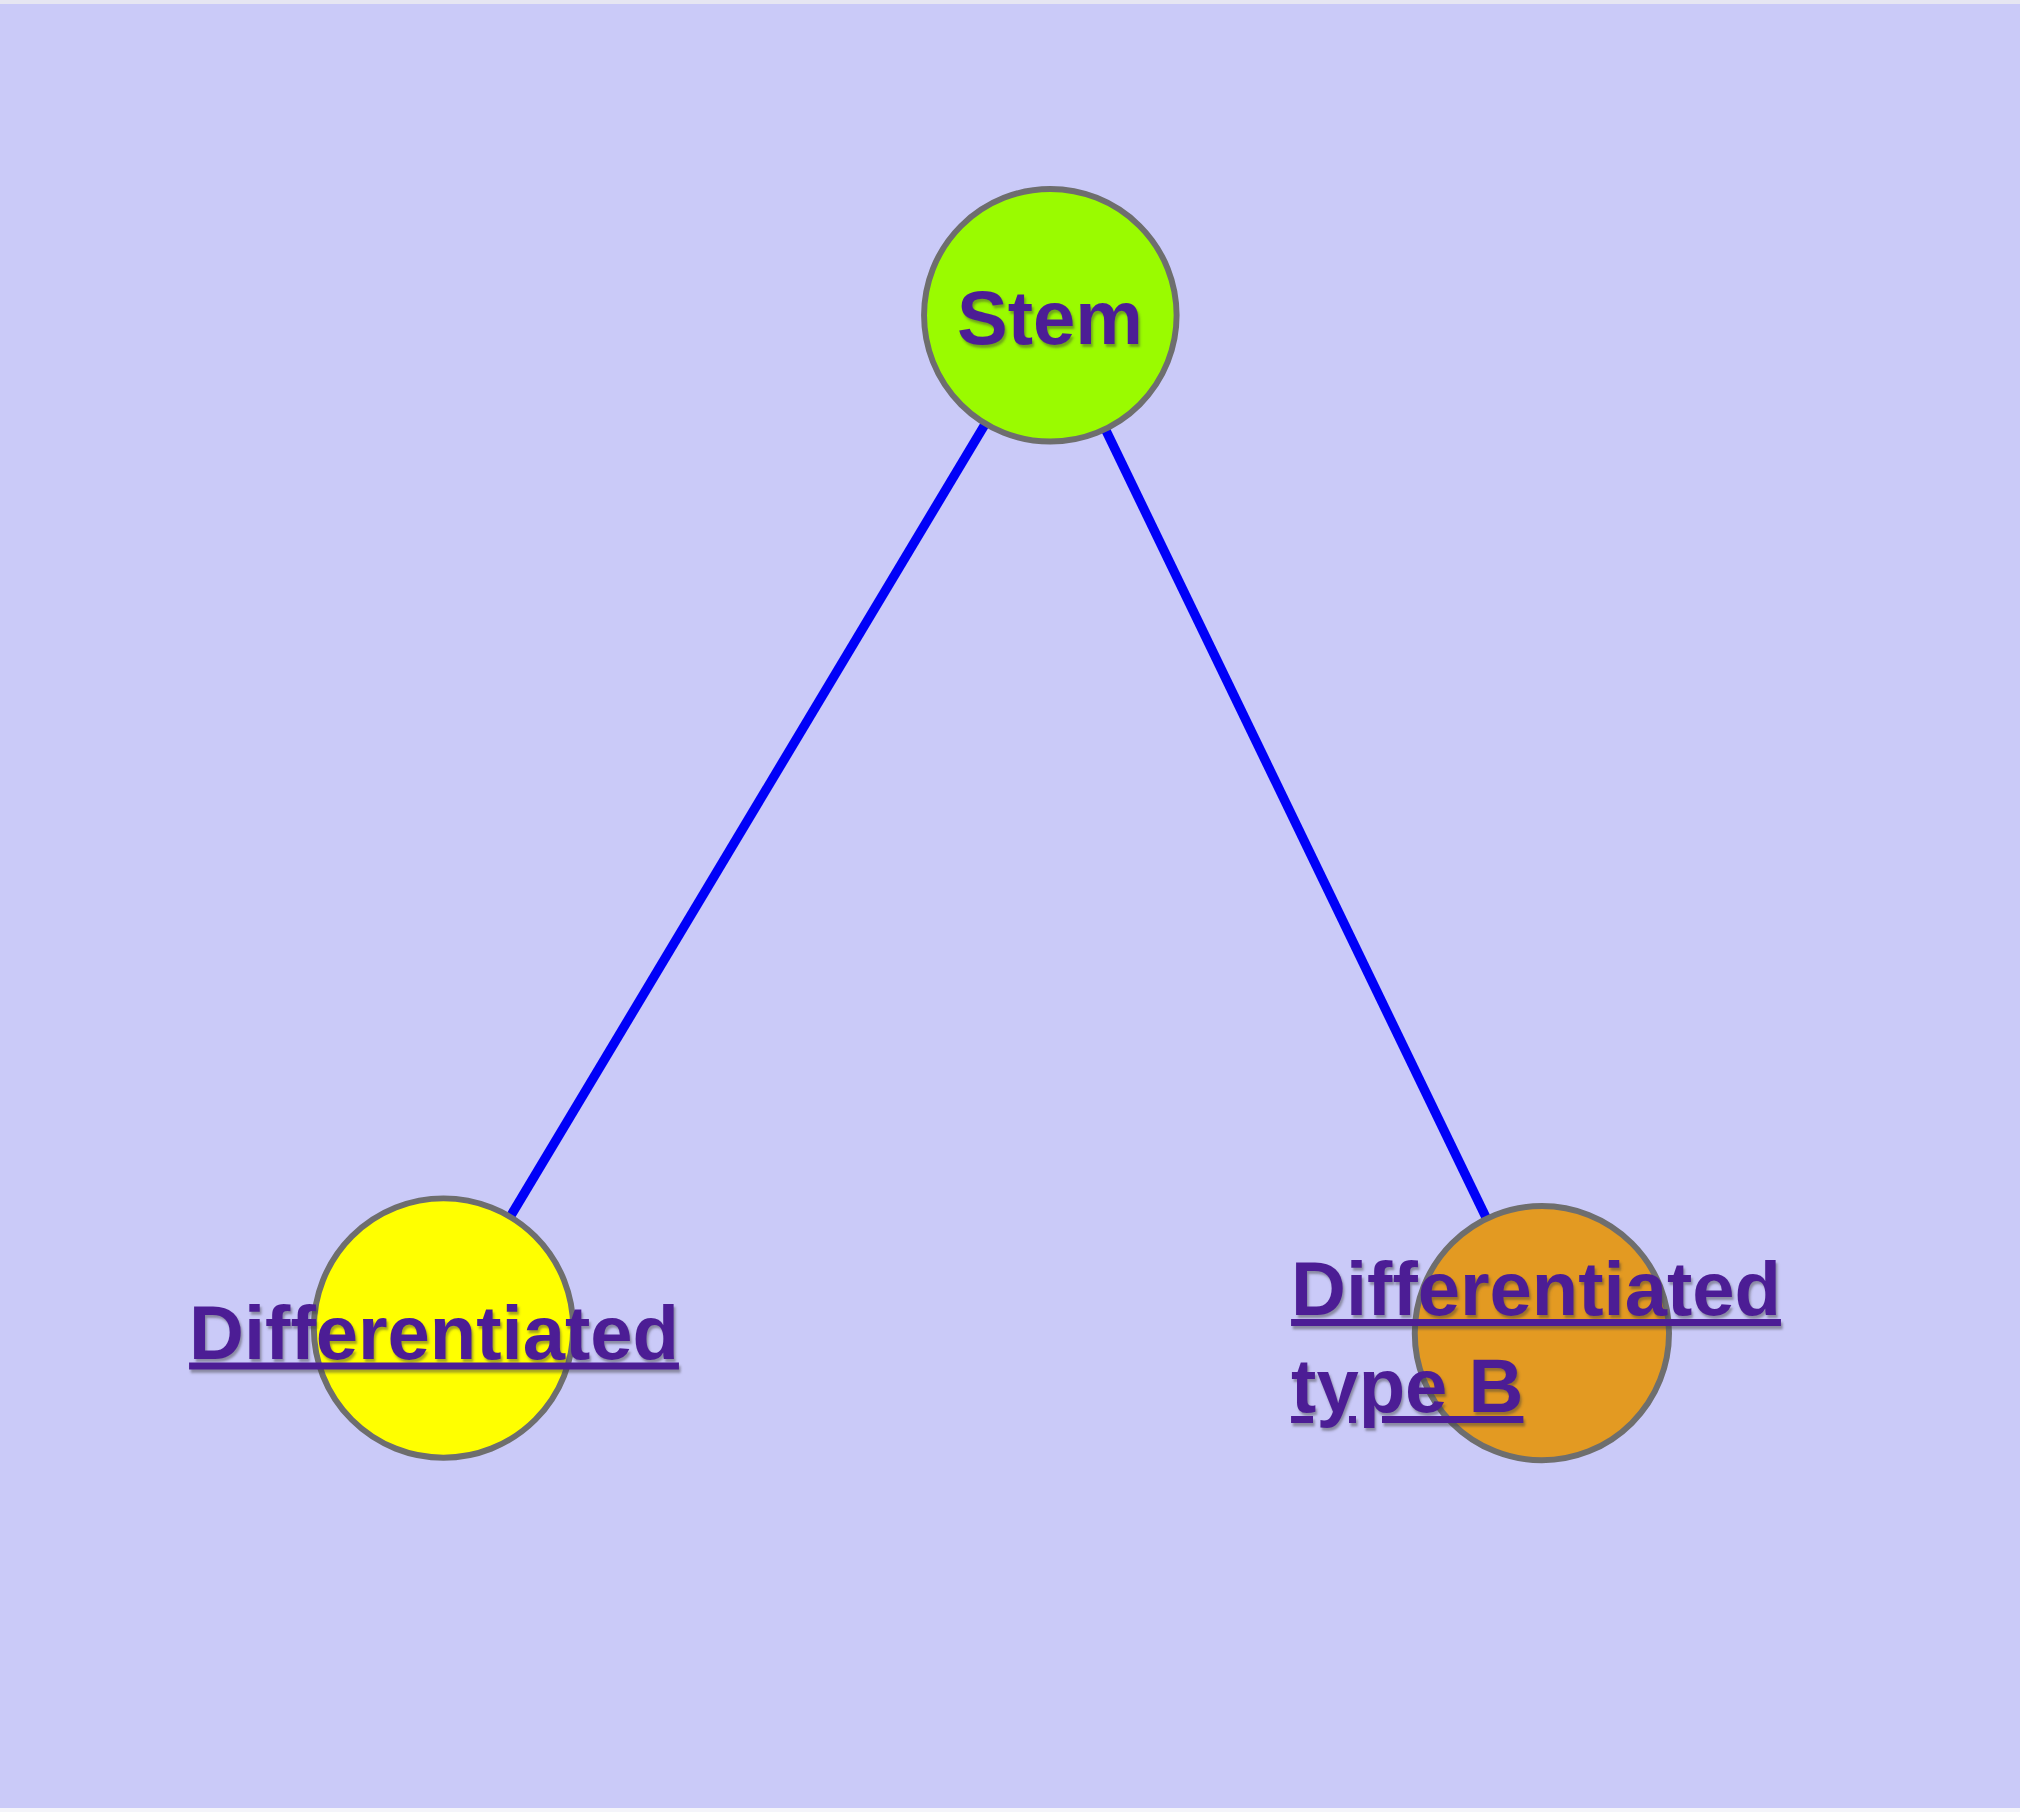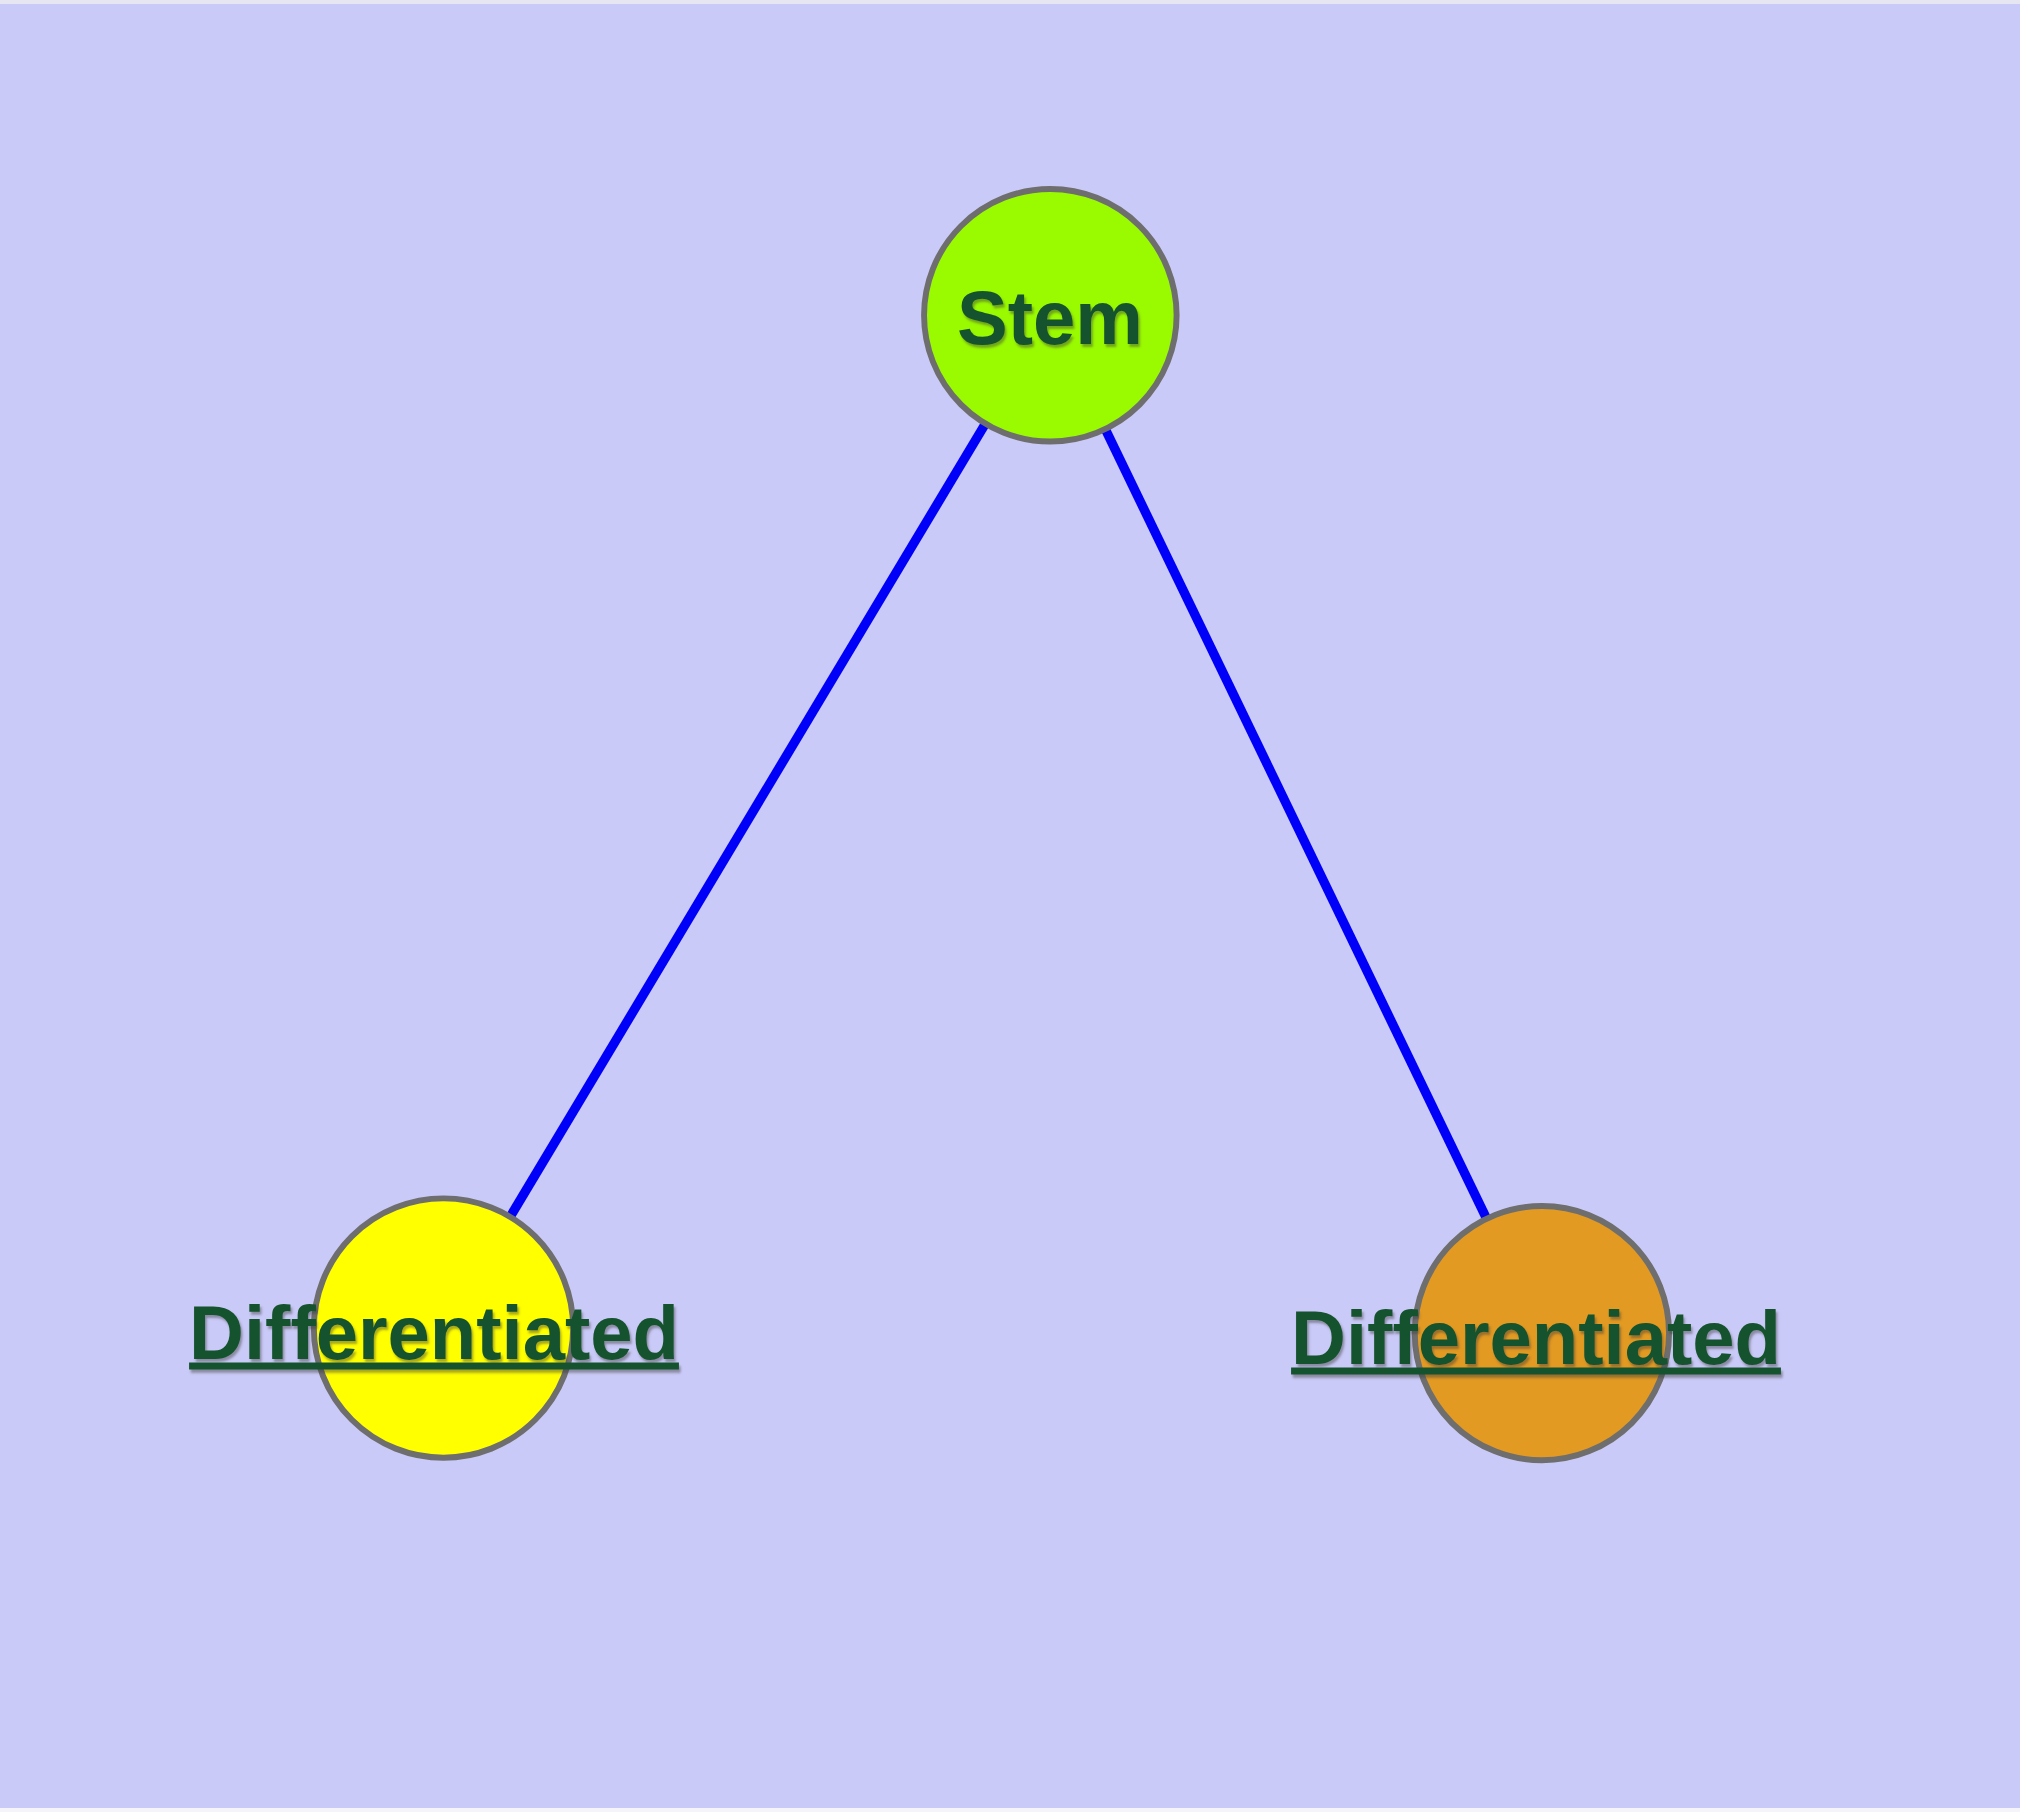--- a/index.html
+++ b/index.html
@@ -25,21 +25,21 @@
   svg.graph {
     position: absolute;
     left: 0;
     top: 0;
     z-index: 1;
   }
   .node-label {
     position: absolute;
     z-index: 2;
     transform: translate(-50%, -50%);
-    color: #14532d;
+    color: #4c1d95;
     font-weight: bold;
     font-size: 76px;
     line-height: 97px;
     text-align: left;
     white-space: nowrap;
     letter-spacing: 0px;
     text-shadow: 1.7px 3.4px 2.5px rgba(60,60,60,0.45);
   }
   .node-label .line { display: block; text-decoration: underline; }
   .label-stem   { left: 1050px; top: 317px; }
@@ -67,16 +67,17 @@
   </svg>
 
   <div class="node-label label-stem">Stem</div>
 
   <div class="node-label label-type-a">
     <span class="line">Differentiated</span>
   </div>
 
   <div class="node-label label-type-b">
     <span class="line">Differentiated</span>
+    <span class="line">type B</span>
   </div>
 
 </div>
 
 
 </body></html>

